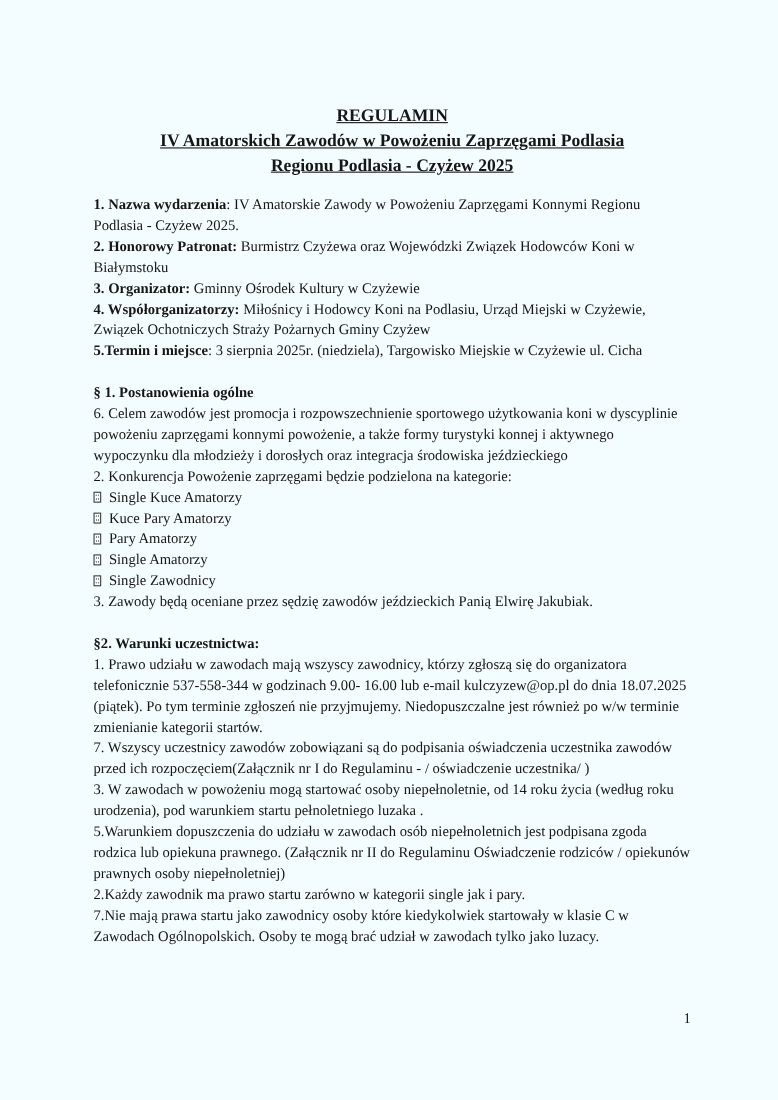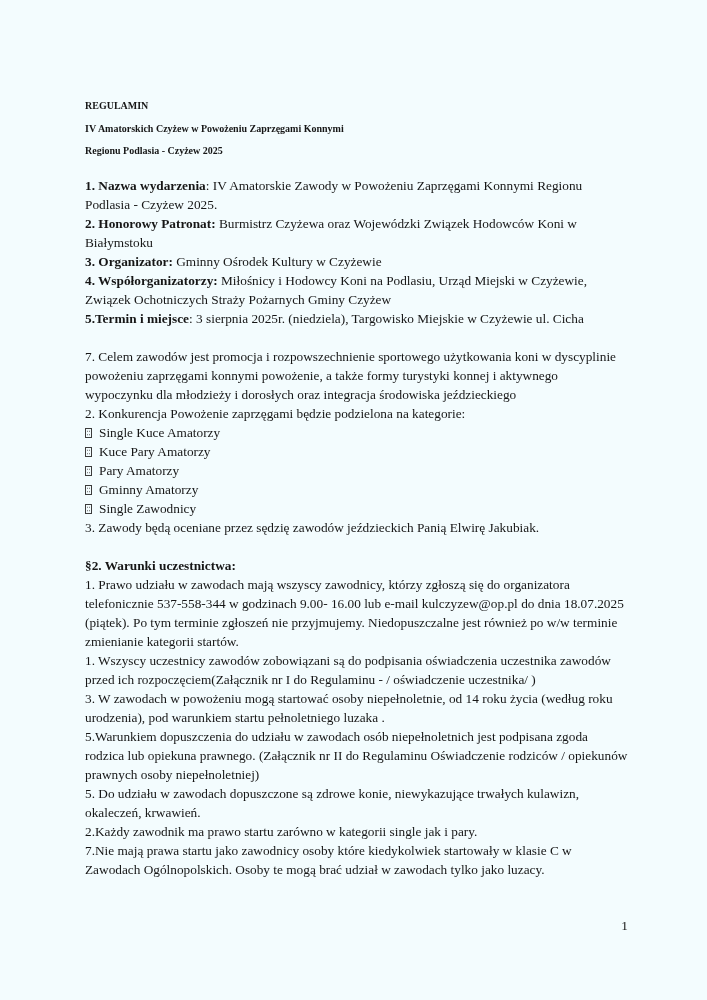--- a/index.html
+++ b/index.html
@@ -21,24 +21,26 @@
   .content {
     position: absolute;
     left: 85px;
     top: 95px;
     width: 543px;
     font-size: 13.3px;
     line-height: 19px;
     text-align: left;
   }
   .title-block {
+    text-align: center;
     font-weight: bold;
-    font-size: 10px;
+    font-size: 16px;
     line-height: 22.5px;
     margin-bottom: 13px;
+    text-decoration: underline;
   }
   p { margin: 0; }
   b { font-weight: bold; }
   .spacer { height: 19px; }
   .cat-line { font-weight: normal; }
   .tofu {
     display: inline-block;
     width: 7px;
     height: 10px;
     box-sizing: border-box;
@@ -62,54 +64,54 @@
   }
 </style>
 </head>
 <body>
 
 <div class="page">
   <div class="content">
 
     <div class="title-block">
       <div>REGULAMIN</div>
-      <div>IV Amatorskich Czyżew w Powożeniu Zaprzęgami Konnymi</div>
+      <div>IV Amatorskich Zawodów w Powożeniu Zaprzęgami Podlasia</div>
       <div>Regionu Podlasia - Czyżew 2025</div>
     </div>
 
     <div>
       <p><b>1. Nazwa wydarzenia</b><span>: IV Amatorskie Zawody w Powożeniu Zaprzęgami Konnymi Regionu Podlasia - Czyżew 2025.</span></p>
       <p><b>2. Honorowy Patronat:</b><span> Burmistrz Czyżewa oraz Wojewódzki Związek Hodowców Koni w Białymstoku</span></p>
       <p><b>3. Organizator:</b><span> Gminny Ośrodek Kultury w Czyżewie</span></p>
       <p><b>4. Współorganizatorzy:</b><span> Miłośnicy i Hodowcy Koni na Podlasiu, Urząd Miejski w Czyżewie, Związek Ochotniczych Straży Pożarnych Gminy Czyżew</span></p>
       <p><b>5.Termin i miejsce</b><span>: 3 sierpnia 2025r. (niedziela), Targowisko Miejskie w Czyżewie ul. Cicha</span></p>
     </div>
 
     <div class="spacer"></div>
 
     <div>
-      <p>7. Celem zawodów jest promocja i rozpowszechnienie sportowego użytkowania koni w dyscyplinie powożeniu zaprzęgami konnymi powożenie, a także formy turystyki konnej i aktywnego wypoczynku dla młodzieży i dorosłych oraz integracja środowiska jeździeckiego</p>
+      <p><b>§ 1. Postanowienia ogólne</b></p>
+      <p>6. Celem zawodów jest promocja i rozpowszechnienie sportowego użytkowania koni w dyscyplinie powożeniu zaprzęgami konnymi powożenie, a także formy turystyki konnej i aktywnego wypoczynku dla młodzieży i dorosłych oraz integracja środowiska jeździeckiego</p>
       <p>2. Konkurencja Powożenie zaprzęgami będzie podzielona na kategorie:</p>
       <p class="cat-line"><span class="tofu"></span><span>Single Kuce Amatorzy</span></p>
       <p class="cat-line"><span class="tofu"></span><span>Kuce Pary Amatorzy</span></p>
       <p class="cat-line"><span class="tofu"></span><span>Pary Amatorzy</span></p>
-      <p class="cat-line"><span class="tofu"></span><span>Gminny Amatorzy</span></p>
+      <p class="cat-line"><span class="tofu"></span><span>Single Amatorzy</span></p>
       <p class="cat-line"><span class="tofu"></span><span>Single Zawodnicy</span></p>
       <p>3. Zawody będą oceniane przez sędzię zawodów jeździeckich Panią Elwirę Jakubiak.</p>
     </div>
 
     <div class="spacer"></div>
 
     <div>
       <p><b>§2. Warunki uczestnictwa:</b></p>
       <p>1. Prawo udziału w zawodach mają wszyscy zawodnicy, którzy zgłoszą się do organizatora telefonicznie 537-558-344 w godzinach 9.00- 16.00 lub e-mail kulczyzew@op.pl  do dnia 18.07.2025 (piątek). Po tym terminie zgłoszeń nie przyjmujemy. Niedopuszczalne jest również po w/w terminie zmienianie kategorii startów.</p>
-      <p>1. Wszyscy uczestnicy zawodów zobowiązani są do podpisania oświadczenia uczestnika zawodów przed ich rozpoczęciem(Załącznik nr I do Regulaminu - / oświadczenie uczestnika/ )</p>
+      <p>7. Wszyscy uczestnicy zawodów zobowiązani są do podpisania oświadczenia uczestnika zawodów przed ich rozpoczęciem(Załącznik nr I do Regulaminu - / oświadczenie uczestnika/ )</p>
       <p>3. W zawodach w powożeniu mogą startować osoby niepełnoletnie, od 14 roku życia (według roku urodzenia), pod warunkiem startu pełnoletniego luzaka .</p>
       <p>5.Warunkiem dopuszczenia do udziału w zawodach osób niepełnoletnich jest podpisana zgoda rodzica lub opiekuna prawnego. (Załącznik nr II do Regulaminu Oświadczenie rodziców / opiekunów prawnych osoby niepełnoletniej)</p>
-      <p>5. Do udziału w zawodach dopuszczone są zdrowe konie, niewykazujące trwałych kulawizn, okaleczeń, krwawień.</p>
       <p>2.Każdy zawodnik ma prawo startu zarówno w kategorii single jak i pary.</p>
       <p>7.Nie mają prawa startu jako zawodnicy osoby które kiedykolwiek startowały w klasie C w Zawodach Ogólnopolskich. Osoby te mogą brać udział w zawodach tylko jako luzacy.</p>
     </div>
 
   </div>
 
   <div class="pagenum">1</div>
 </div>
 
 </body></html>

